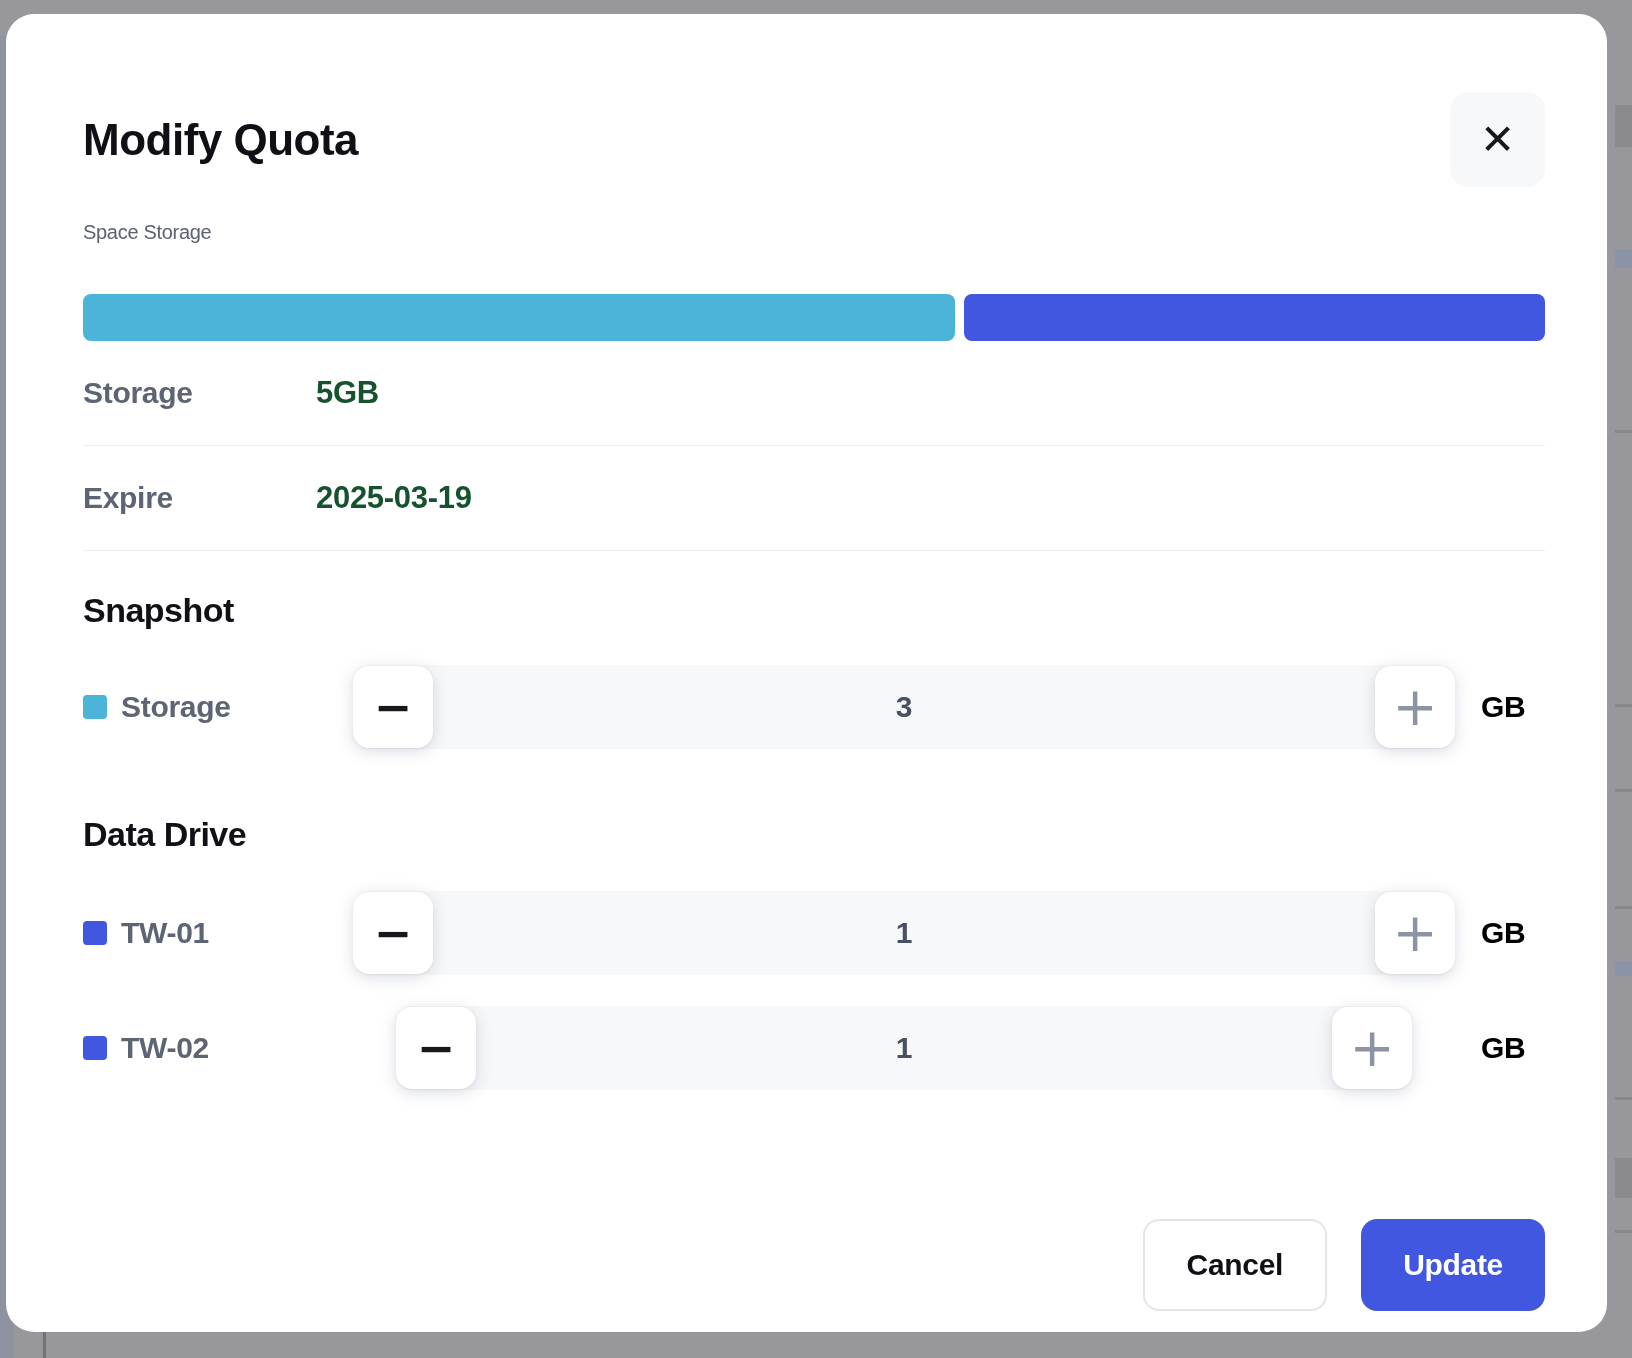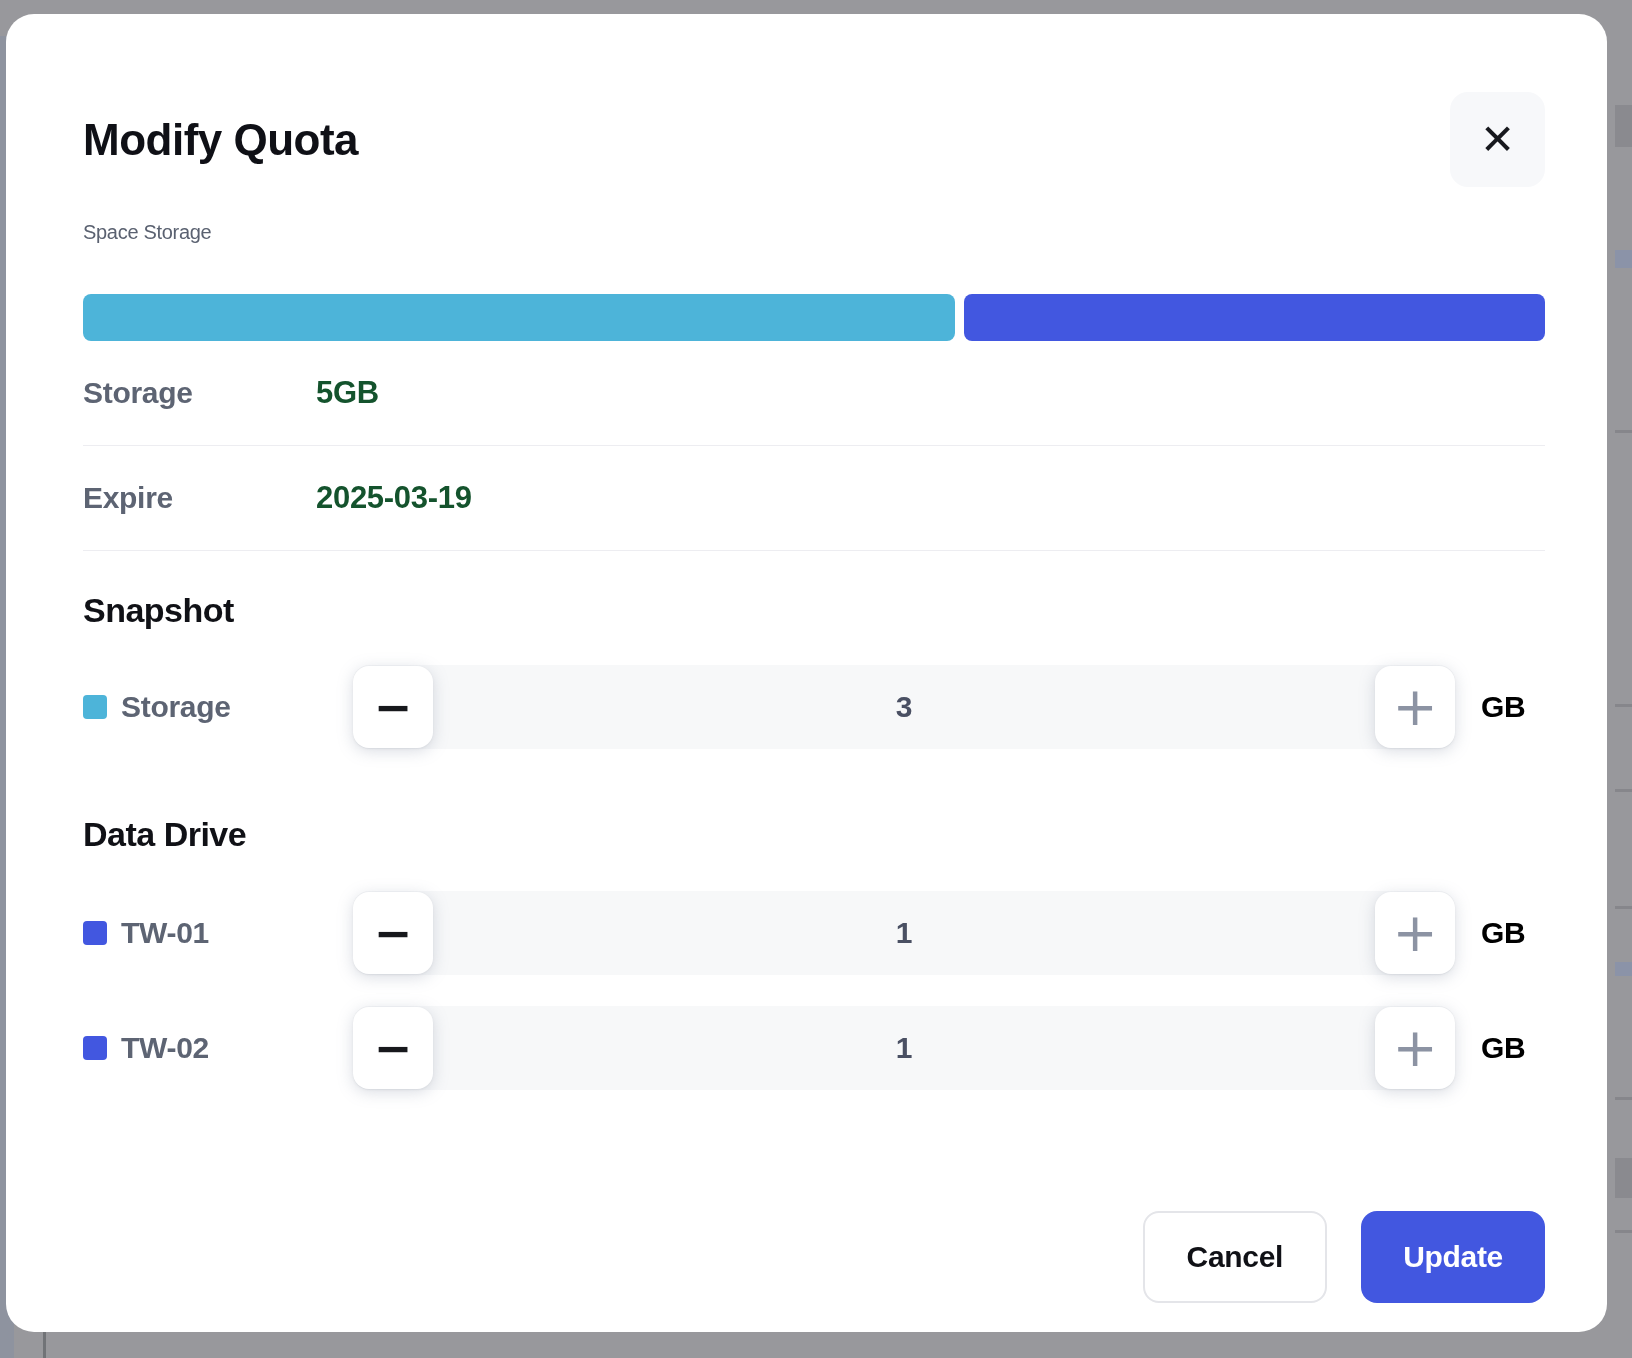--- a/index.html
+++ b/index.html
@@ -56,21 +56,21 @@
 
   .section-heading{
     font-size:34px;font-weight:800;color:#101116;letter-spacing:-0.5px;line-height:38px;
   }
   .heading-snapshot{margin-top:40px;}
   .heading-data-drive{margin-top:66px;}
 
   .quota-row{display:flex;align-items:center;height:84px;}
   .row-1{margin-top:36px;}
   .row-2{margin-top:38px;}
-  .row-3{margin-top:31px;}
+  .row-3{margin-top:31px;gap:43px;}
   .row-left{width:270px;display:flex;align-items:center;flex:0 0 270px;}
   .swatch{width:24px;height:24px;border-radius:4px;margin-right:14px;flex:0 0 24px;}
   .row-label{font-size:30px;font-weight:700;color:#5d6473;letter-spacing:-0.3px;}
 
   .stepper{
     flex:1 1 auto;height:84px;background:#f7f8f9;border-radius:16px;
     position:relative;display:flex;align-items:center;justify-content:space-between;
   }
   .step-btn{
     width:80px;height:82px;border:none;cursor:pointer;padding:0;
@@ -92,21 +92,21 @@
   }
 
   .footer{
     margin-top:121px;display:flex;justify-content:flex-end;align-items:center;gap:34px;
   }
   .btn{
     height:92px;border-radius:16px;cursor:pointer;
     font-family:"Liberation Sans","DejaVu Sans",sans-serif;
     font-size:30px;font-weight:700;letter-spacing:-0.3px;
     display:flex;align-items:center;justify-content:center;
-    padding:15px 42px;box-sizing:border-box;
+    padding:15px 42px;box-sizing:border-box;margin-top:8px;
   }
   .btn-cancel{background:#ffffff;border:2px solid #e4e5e9;color:#101116;min-width:161px;}
   .btn-update{background:#4257e0;border:none;color:#ffffff;min-width:166px;}
 </style>
 </head>
 <body>
 
 <div class="left-strip"></div>
 <div class="bg-line" style="top:105px;height:42px;"></div>
 <div class="bg-line bluish" style="top:250px;height:18px;"></div>

